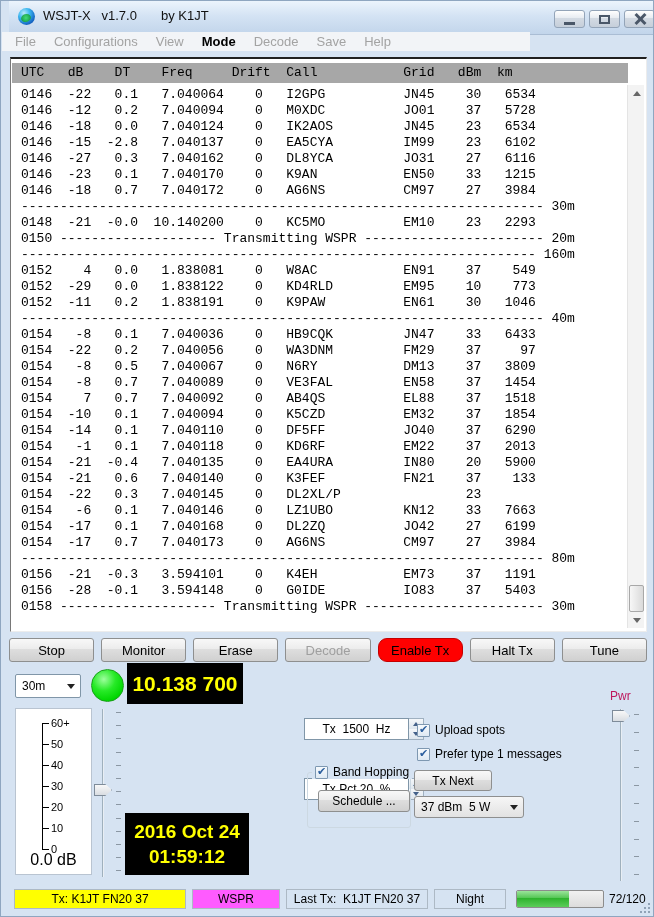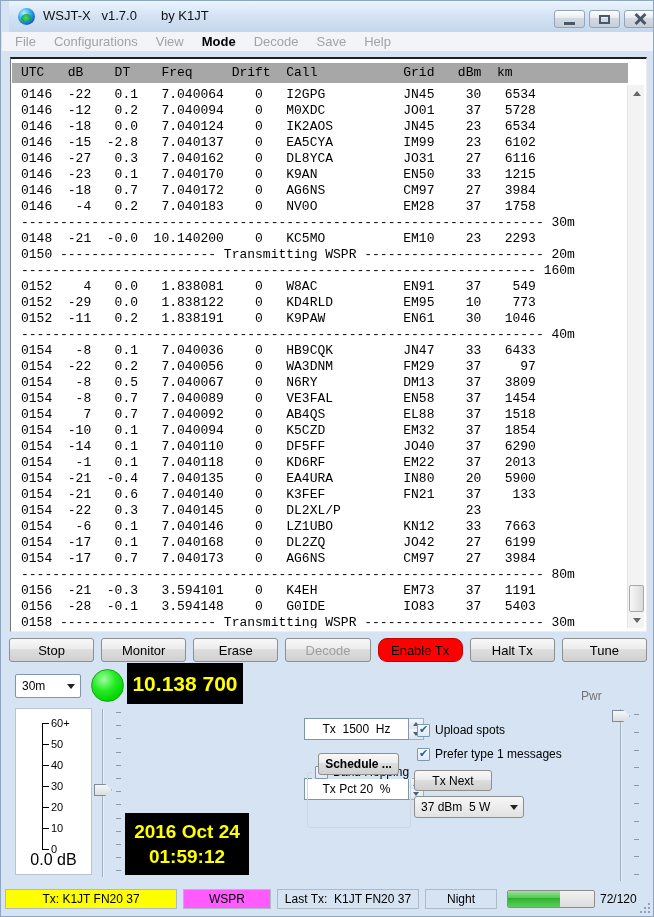--- a/index.html
+++ b/index.html
@@ -18,21 +18,21 @@
   .winbtns{position:absolute;right:6px;top:9px;display:flex;gap:4px;}
   .wbtn{width:31px;height:18px;border:1px solid #93a4b8;border-radius:3px;
     background:linear-gradient(#fefefe,#e6ebf1 45%,#d3dae3 46%,#c6cfda);
     display:flex;align-items:center;justify-content:center;position:relative;}
   .g-min{width:11px;height:3px;background:#4a5768;margin-top:8px;}
   .g-max{width:11px;height:9px;border:2px solid #4a5768;}
   .g-x{position:relative;width:12px;height:12px;}
   .g-x::before,.g-x::after{content:'';position:absolute;left:5px;top:-1px;width:3px;height:14px;background:#4a5768;}
   .g-x::before{transform:rotate(45deg);} .g-x::after{transform:rotate(-45deg);}
   
-  .menubar{position:absolute;left:1px;top:31px;width:652px;height:19px;background:#f2f4f7;
+  .menubar{position:absolute;left:1px;top:31px;width:528px;height:19px;background:#f2f4f7;
     display:flex;align-items:center;padding-left:4px;}
   .mi{padding:0 9px;font-size:13px;color:#a3a3a3;}
   .mi-on{color:#000;font-weight:700;}
   
   .tframe{position:absolute;left:9px;top:56px;width:637px;height:575px;background:#fff;
     border-top:2px solid #202020;border-left:1px solid #787878;border-right:1px solid #ececec;border-bottom:1px solid #ececec;}
   .thead{position:absolute;left:1px;top:4px;width:616px;height:20px;background:#a7a7a7;color:#000;
     font:13px "Liberation Mono","DejaVu Sans Mono",monospace;line-height:20px;padding-left:9px;white-space:pre;}
   .trows{position:absolute;left:1px;top:28px;width:612px;bottom:3px;overflow:hidden;}
   .trow{font:13px/16px "Liberation Mono","DejaVu Sans Mono",monospace;white-space:pre;padding-left:9px;color:#000;}
@@ -55,21 +55,21 @@
     border-radius:2px;font-size:12px;padding-left:6px;color:#000;}
   .combo .arr{margin-left:auto;margin-right:5px;width:0;height:0;
     border-left:4px solid transparent;border-right:4px solid transparent;border-top:5px solid #222;}
   #bandcombo{left:14px;top:673px;width:66px;height:24px;}
   .lamp{position:absolute;left:90px;top:668px;width:33px;height:33px;border-radius:50%;
     background:radial-gradient(circle at 38% 30%,#9dff9d,#27ea27 40%,var(--lamp-green,#00d600) 75%,#00b400);
     border:1px solid #17a017;}
   .freqdisp{position:absolute;left:126px;top:662px;width:116px;height:41px;background:var(--display-bg,#000);
     color:var(--display-fg,#ffff00);display:flex;align-items:center;justify-content:center;
     font-size:21px;font-weight:700;white-space:pre;}
-  .pwrlabel{position:absolute;left:580px;top:688px;font-size:12px;color:#737373;}
+  .pwrlabel{position:absolute;left:609px;top:688px;font-size:12px;color:#be185d;}
   
   .meter{position:absolute;left:14px;top:707px;width:77px;height:167px;background:#fff;border:1px solid #b9c4d1;}
   .maxis{position:absolute;left:26px;top:14px;width:1px;height:127px;background:#000;}
   .mtick{position:absolute;left:26px;width:7px;height:1px;background:#000;}
   .mlab{position:absolute;left:35px;font-size:11px;color:#000;}
   .mval{position:absolute;left:0;right:0;bottom:5px;text-align:center;font-size:16px;color:#000;}
   
   .slider{position:absolute;width:32px;}
   #lslider{left:90px;top:706px;height:172px;}
   #rslider{left:606px;top:706px;height:176px;}
@@ -97,26 +97,26 @@
   .grpbox{position:absolute;left:306px;top:771px;width:104px;height:56px;border:1px solid #ccd8e2;border-radius:3px;}
   .cbrow{position:absolute;display:flex;align-items:center;gap:5px;font-size:12px;white-space:pre;color:#000;}
   #bandhop{left:311px;top:764px;background:#d6e3f2;padding:0 3px;}
   #upload{left:416px;top:722px;} #prefer{left:416px;top:746px;}
   .cbox{width:13px;height:13px;border:1px solid #7e98b1;border-radius:1px;
     background:linear-gradient(#f6fafd,#dfe9f3);display:flex;align-items:center;justify-content:center;}
   .cbox .mk{color:#2c5f9e;font-size:11px;line-height:11px;font-weight:700;
     font-family:"DejaVu Sans",sans-serif;margin-top:-1px;}
   .pushbtn{position:absolute;background:linear-gradient(#f8f8f8,#ececec 45%,#dedede 46%,#d0d0d0);
     border:1px solid #8e8f8f;border-radius:3px;font-size:12px;display:flex;align-items:center;justify-content:center;color:#000;}
-  #schedule{left:317px;top:752px;width:81px;height:22px;font-weight:bold;}
+  #schedule{left:317px;top:789px;width:92px;height:22px;}
   #txnext{left:413px;top:769px;width:78px;height:21px;}
   #powersel{left:413px;top:795px;width:110px;height:22px;background:linear-gradient(#f6f6f6,#e2e2e2);}
   
   .statusbar{position:absolute;left:4px;top:886px;width:646px;height:24px;display:flex;align-items:center;font-size:12px;color:#000;}
-  .sfield{height:20px;border:1px solid #adb9c5;display:flex;align-items:center;justify-content:center;white-space:pre;}
+  .sfield{height:20px;border:1px solid #adb9c5;display:flex;align-items:center;justify-content:center;white-space:pre;margin-left:9px;}
   #sf-tx{width:172px;background:var(--status-tx-bg,#ffff00);}
   #sf-mode{width:88px;background:var(--status-mode-bg,#ff5bff);margin-left:6px;}
   #sf-last{width:142px;margin-left:6px;}
   #sf-night{width:72px;margin-left:6px;}
   .pbar{width:88px;height:18px;border:1px solid #8c8c8c;border-radius:2px;margin-left:10px;position:relative;
     background:linear-gradient(#f1f1f1,#dcdcdc);overflow:hidden;}
   .pfill{position:absolute;left:0;top:0;bottom:0;width:60%;
     background:linear-gradient(#9be49b,#52c552 45%,#2eb32e 46%,#5bcd5b);}
   .plabel{margin-left:5px;}
   .grip{position:absolute;right:3px;bottom:3px;width:10px;height:10px;}
@@ -157,21 +157,20 @@
   <div class="tframe">
     <div class="thead" id="thead">UTC   dB    DT    Freq     Drift  Call           Grid   dBm  km        </div>
     <div class="trows" id="trows">
         <div class="trow">0146  -22   0.1   7.040064    0   I2GPG          JN45    30   6534</div>
         <div class="trow">0146  -12   0.2   7.040094    0   M0XDC          JO01    37   5728</div>
         <div class="trow">0146  -18   0.0   7.040124    0   IK2AOS         JN45    23   6534</div>
         <div class="trow">0146  -15  -2.8   7.040137    0   EA5CYA         IM99    23   6102</div>
         <div class="trow">0146  -27   0.3   7.040162    0   DL8YCA         JO31    27   6116</div>
         <div class="trow">0146  -23   0.1   7.040170    0   K9AN           EN50    33   1215</div>
         <div class="trow">0146  -18   0.7   7.040172    0   AG6NS          CM97    27   3984</div>
-        <div class="trow">0146   -4   0.2   7.040183    0   NV0O           EM28    37   1758</div>
         <div class="trow">------------------------------------------------------------------- 30m</div>
         <div class="trow">0148  -21  -0.0  10.140200    0   KC5MO          EM10    23   2293</div>
         <div class="trow">0150 -------------------- Transmitting WSPR ----------------------- 20m</div>
         <div class="trow">------------------------------------------------------------------ 160m</div>
         <div class="trow">0152    4   0.0   1.838081    0   W8AC           EN91    37    549</div>
         <div class="trow">0152  -29   0.0   1.838122    0   KD4RLD         EM95    10    773</div>
         <div class="trow">0152  -11   0.2   1.838191    0   K9PAW          EN61    30   1046</div>
         <div class="trow">------------------------------------------------------------------- 40m</div>
         <div class="trow">0154   -8   0.1   7.040036    0   HB9CQK         JN47    33   6433</div>
         <div class="trow">0154  -22   0.2   7.040056    0   WA3DNM         FM29    37     97</div>

